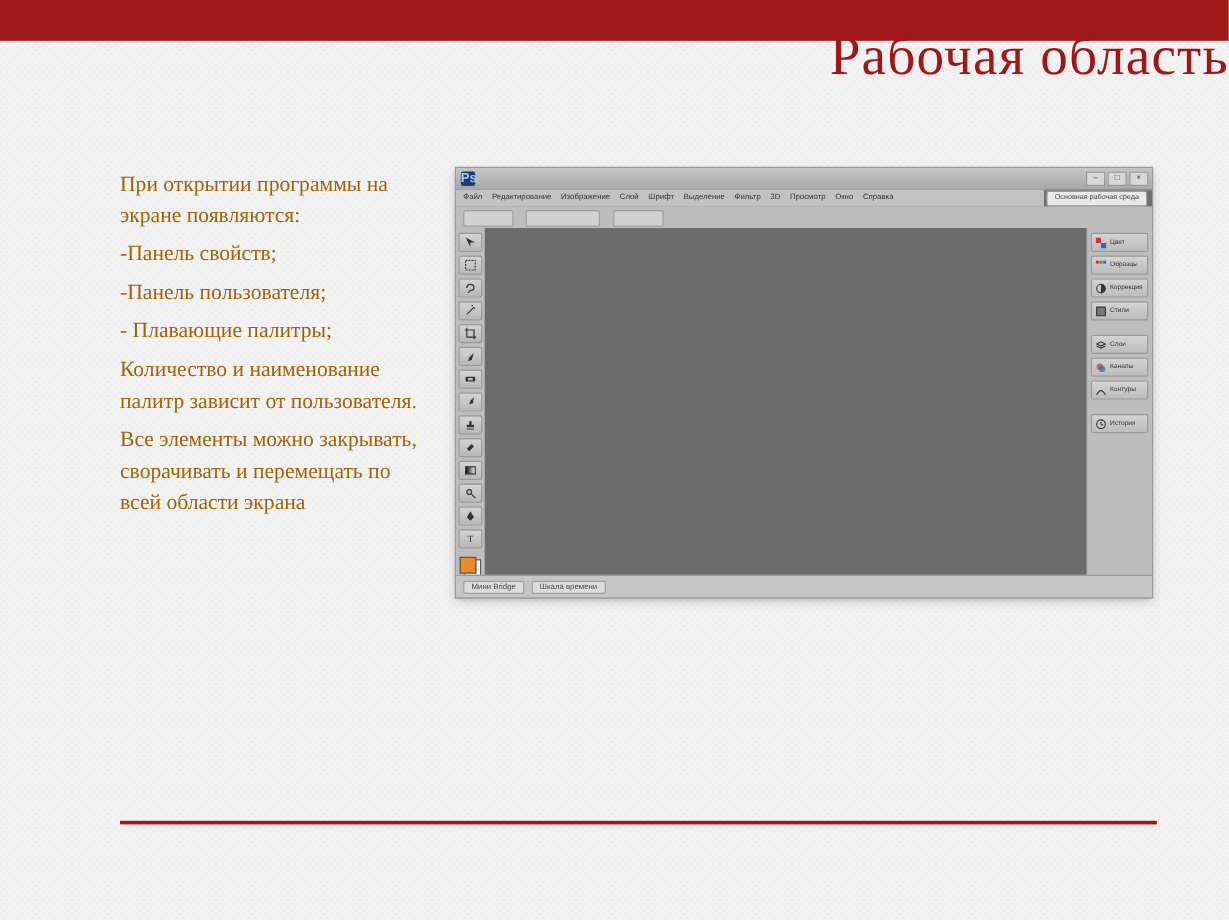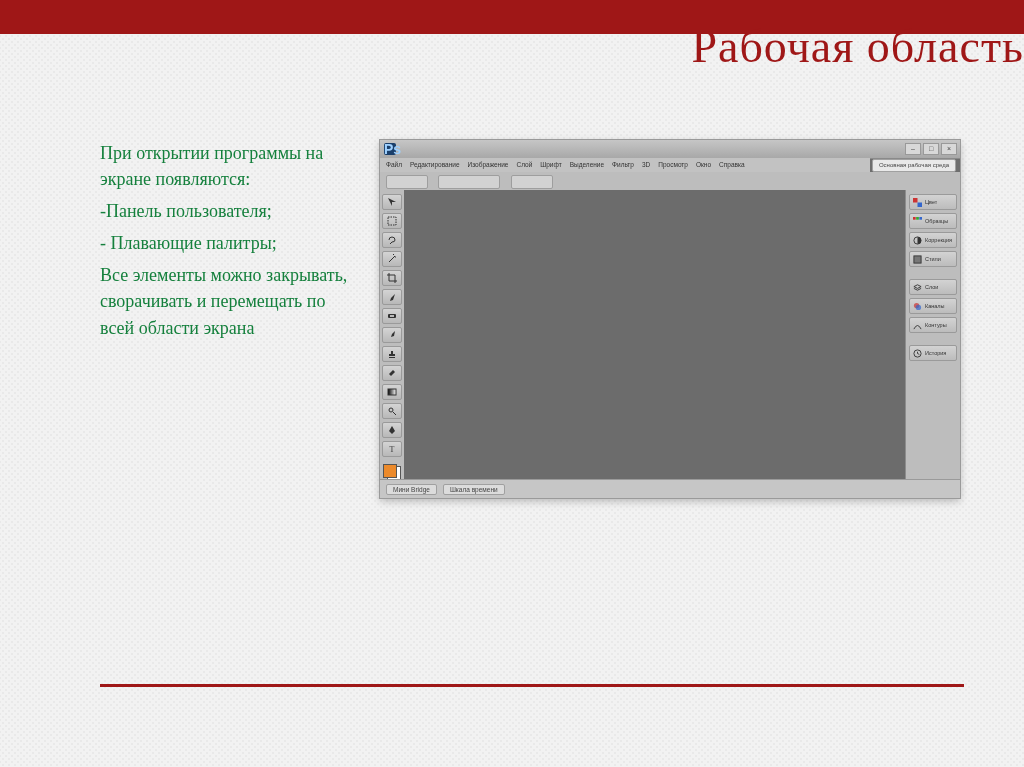--- a/index.html
+++ b/index.html
@@ -39,21 +39,21 @@
   .body-wrap {
     position: absolute;
     top: 140px;
     left: 100px;
     width: 250px;
   }
   .body-wrap p {
     margin: 0 0 6px 0;
     font-size: 18px;
     line-height: 1.45;
-    color: #15803d;
+    color: #a16207;
   }
 
   .bottom-rule {
     position: absolute;
     left: 100px;
     right: 60px;
     bottom: 80px;
     height: 3px;
     background: #9f1717;
   }
@@ -77,21 +77,21 @@
     background: linear-gradient(#c6c6c6, #a8a8a8);
     border-bottom: 1px solid #8a8a8a;
     display: flex;
     align-items: center;
   }
   .ps-logo {
     width: 12px; height: 12px;
     margin: 0 4px;
     background: #1a3f6b;
     color: #9fd1ff;
-    font-size: 14px;
+    font-size: 11px;
     line-height: 12px;
     text-align: right;
     font-weight: bold;
     border-radius: 2px;
   }
   .ps-winbtns {
     margin-left: auto;
     display: flex;
     gap: 2px;
     padding-right: 3px;
@@ -257,22 +257,24 @@
 </style>
 </head>
 <body>
 
 <div class="top-stripe"></div>
 
 <div class="slide-title">Рабочая область</div>
 
 <div class="body-wrap">
   <p>При открытии программы на экране появляются:</p>
+  <p>-Панель свойств;</p>
   <p>-Панель пользователя;</p>
   <p>- Плавающие палитры;</p>
+  <p>Количество и наименование палитр зависит от пользователя.</p>
   <p>Все элементы можно закрывать, сворачивать и перемещать по всей области экрана</p>
 </div>
 
 <div class="bottom-rule"></div>
 
 <div class="ps-shot">
 
   <div class="ps-titlebar">
     <div class="ps-logo">Ps</div>
     <div class="ps-winbtns">

